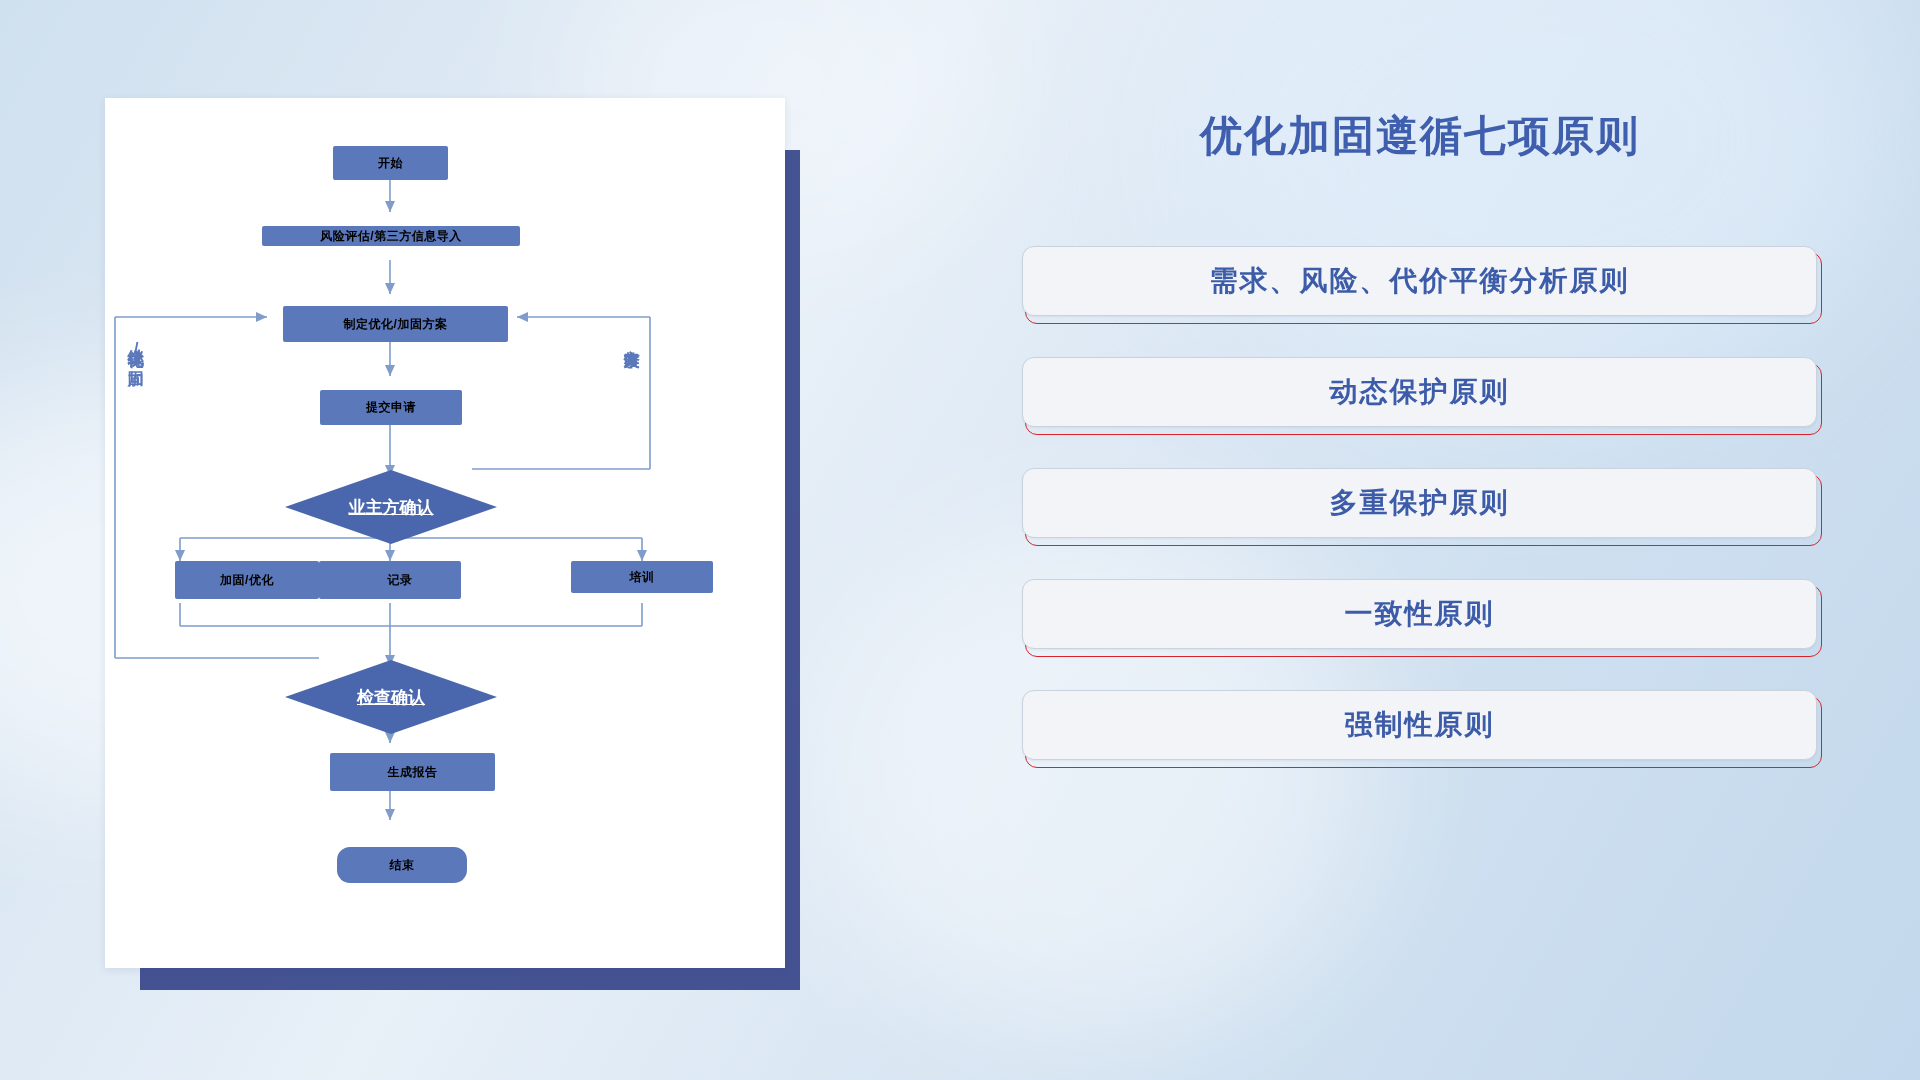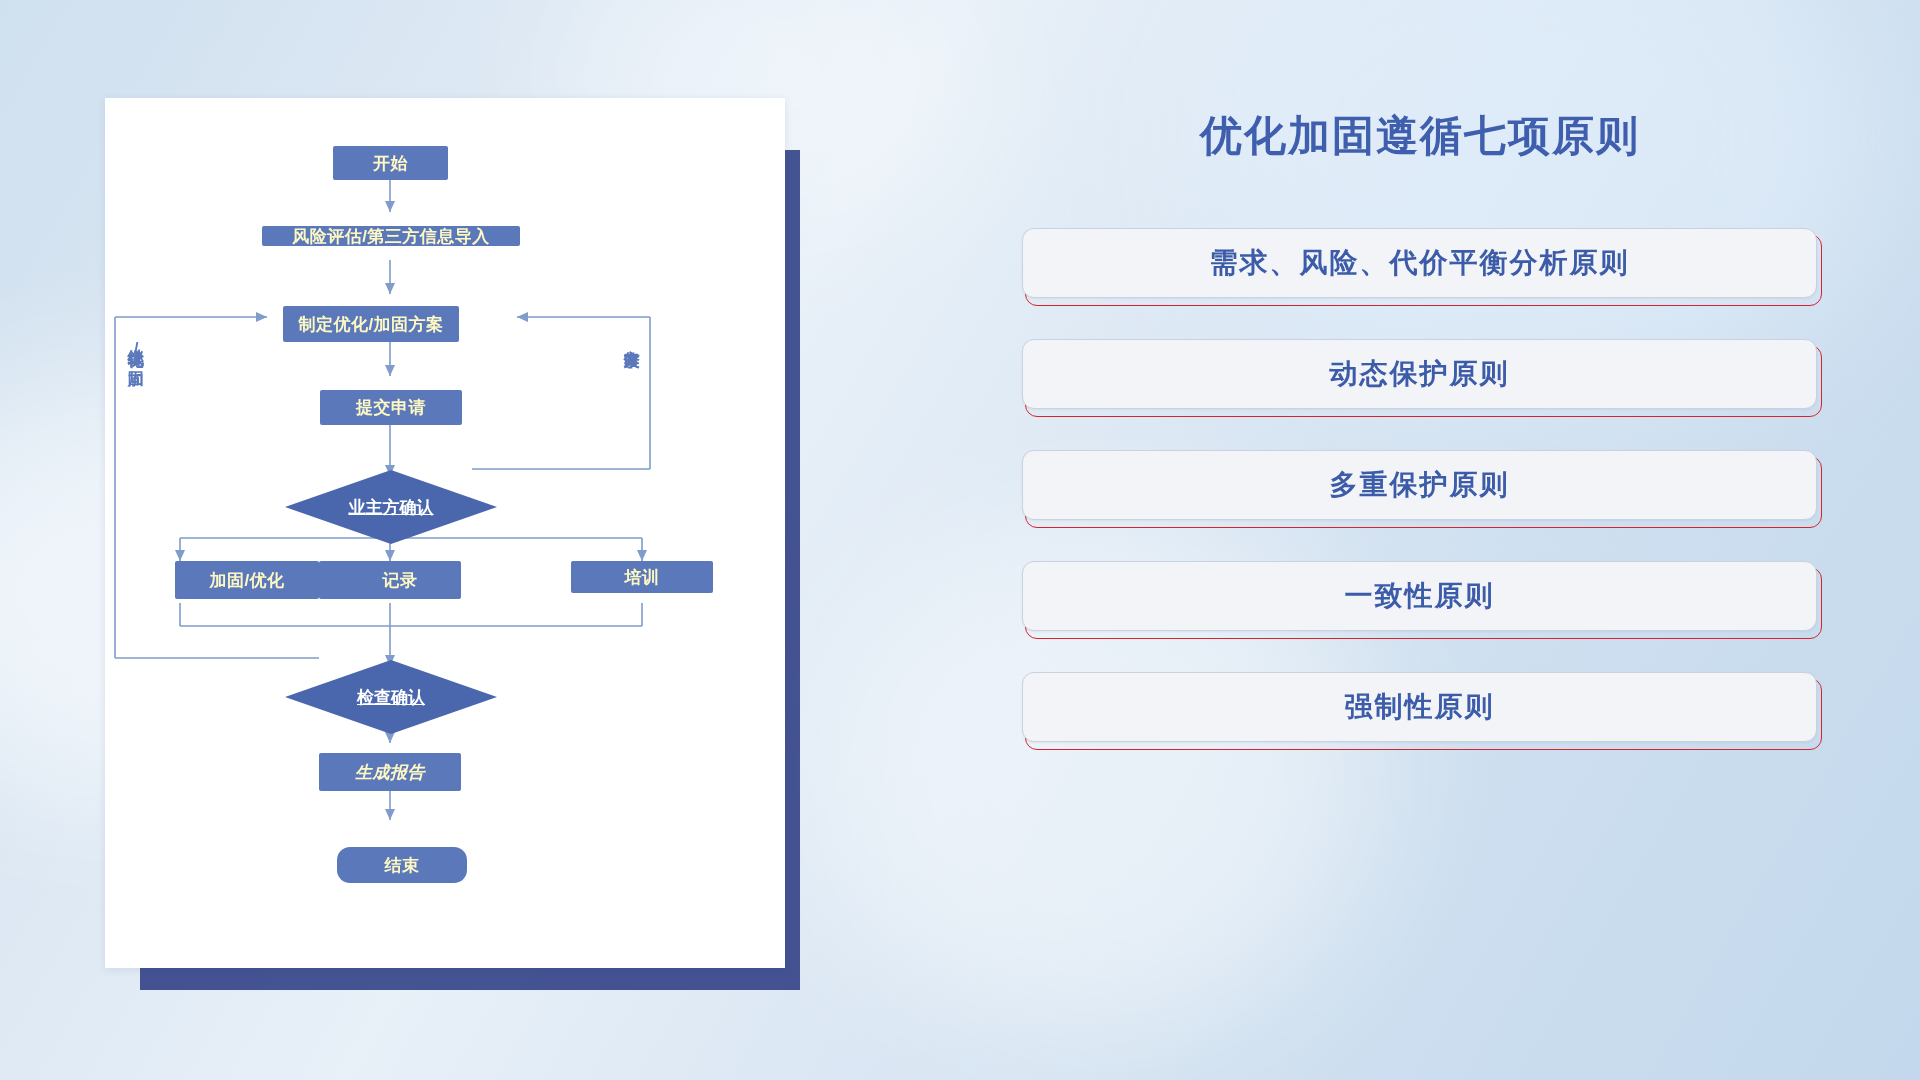--- a/index.html
+++ b/index.html
@@ -50,22 +50,22 @@
     left: 0; top: 0;
     width: 680px; height: 870px;
   }
   .node {
     position: absolute;
     box-sizing: border-box;
     display: flex;
     align-items: center;
     justify-content: center;
     background: #5b78bb;
-    color: #fef9c3;
-    font-size: 17px;
+    color: #000000;
+    font-size: 12px;
     font-weight: 700;
     letter-spacing: 0.5px;
     white-space: nowrap;
     border-radius: 2px;
   }
   .diamond-wrap {
     position: absolute;
     display: flex;
     align-items: center;
     justify-content: center;
@@ -116,20 +116,21 @@
   .principles {
     position: absolute;
     left: 1022px;
     top: 228px;
     width: 800px;
   }
   .principle {
     position: relative;
     height: 73px;
     margin-bottom: 38px;
+    margin-top: 18px;
   }
   .principle .pl-accent {
     position: absolute;
     left: 3px;
     top: 6px;
     width: 795px;
     height: 70px;
     border: 1.6px solid #d8232a;
     border-radius: 12px;
     background: transparent;
@@ -211,21 +212,21 @@
     </svg>
 
     <div class="node" style="left:228px; top:48px; width:115px; height:34px;">
       <span>开始</span>
     </div>
 
     <div class="node" style="left:157px; top:128px; width:258px; height:20px;">
       <span>风险评估/第三方信息导入</span>
     </div>
 
-    <div class="node" style="left:178px; top:208px; width:176px; height:36px;text-align:right;">
+    <div class="node" style="left:178px; top:208px; width:225px; height:36px;text-align:right;">
       <span>制定优化/加固方案</span>
     </div>
 
     <div class="node" style="left:215px; top:292px; width:142px; height:35px;">
       <span>提交申请</span>
     </div>
 
     <div class="diamond-wrap" style="left:180px; top:372px; width:212px; height:74px;">
       <div class="dm"></div>
       <span class="dlabel">业主方确认</span>
@@ -241,21 +242,21 @@
 
     <div class="node" style="left:466px; top:463px; width:142px; height:32px;">
       <span>培训</span>
     </div>
 
     <div class="diamond-wrap" style="left:180px; top:562px; width:212px; height:74px;">
       <div class="dm"></div>
       <span class="dlabel">检查确认</span>
     </div>
 
-    <div class="node" style="left:214px; top:655px; width:142px; height:38px;font-style:italic;">
+    <div class="node" style="left:225px; top:655px; width:165px; height:38px;">
       <span>生成报告</span>
     </div>
 
     <div class="node" style="left:232px; top:749px; width:130px; height:36px;border-radius:13px;">
       <span>结束</span>
     </div>
 
     <div class="vtext" style="left:22px; top:238px; height:130px;">继续优化/加固</div>
 
     <div class="vtext" style="left:518px; top:238px; height:96px;">方案修改</div>

